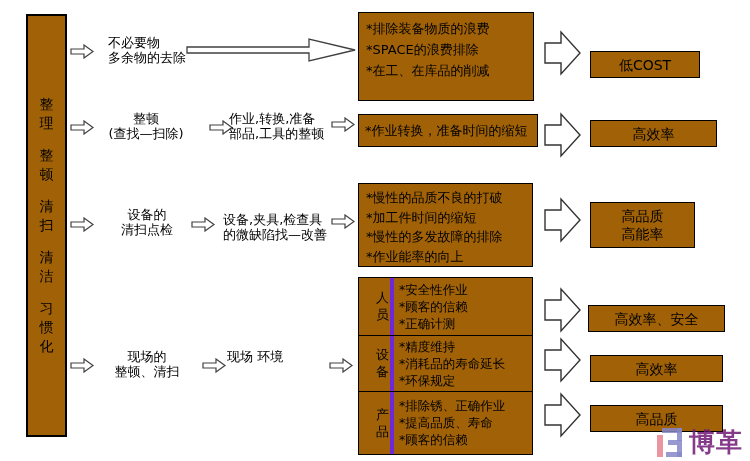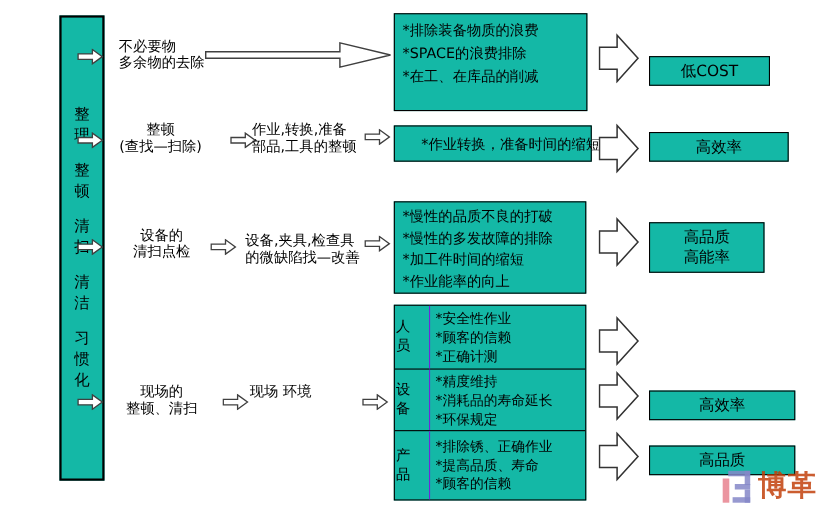--- a/index.html
+++ b/index.html
@@ -1,37 +1,37 @@
 <!DOCTYPE html>
 <html><head>
 <meta charset="utf-8">
 <style>
   html,body{margin:0;padding:0;background:#fff;}
   .canvas{position:relative;width:750px;height:461px;background:#fff;overflow:hidden;
           font-family:"DejaVu Sans",sans-serif;color:#000;}
   .abs{position:absolute;box-sizing:border-box;}
-  .box{border:1.5px solid #000;background:#14b8a6;}
+  .box{border:1.5px solid #000;background:#a16207;}
   .lines div{white-space:nowrap;}
   .txt{font-size:13px;line-height:15px;}
   .ctr{text-align:center;}
   
-  .leftcol{display:flex;flex-direction:column;align-items:center;justify-content:center;gap:13px;margin-left:28px;}
+  .leftcol{display:flex;flex-direction:column;align-items:center;justify-content:center;gap:13px;}
   .vword{width:16px;word-break:break-all;line-height:19px;font-size:14px;text-align:center;}
   
   .detail{padding:5px 7px;font-size:13px;line-height:21px;}
   .detail div{white-space:nowrap;}
   
-  .oneline{display:flex;align-items:center;padding-left:24px;font-size:13px;white-space:nowrap;}
+  .oneline{display:flex;align-items:center;padding-left:6px;font-size:13px;white-space:nowrap;}
   
   .outcome{display:flex;flex-direction:column;align-items:center;justify-content:center;
            font-size:14px;line-height:18px;}
   
   .trow{display:flex;border-bottom:1px solid #000;}
   .trow:last-child{border-bottom:none;}
-  .th{width:31px;border-right:1px solid #6d28d9;display:flex;align-items:center;justify-content:flex-start;flex:none;}
+  .th{width:31px;border-right:4px solid #6d28d9;display:flex;align-items:center;justify-content:flex-end;flex:none;}
   .thword{width:15px;word-break:break-all;font-size:13px;line-height:17px;text-align:center;}
   .td{flex:1;display:flex;flex-direction:column;justify-content:center;padding:2px 5px;
       font-size:12.5px;line-height:17px;}
   .td div{white-space:nowrap;}
   svg{display:block;}
   .logo{display:flex;align-items:flex-start;gap:3px;}
   .logotext{font-size:26px;font-weight:bold;letter-spacing:1px;line-height:30px;opacity:.85;}
 </style>
 </head>
 <body>
@@ -127,22 +127,22 @@
     <div>设备,夹具,检查具</div>
     <div>的微缺陷找—改善</div>
   </div>
   <div class="abs" style="left:331px;top:214px;">
     <svg width="25" height="15" viewBox="0 0 25 15">
         <polygon points="1,5 14,5 14,1 23,7.5 14,14 14,10 1,10" fill="#fff" stroke="#404040" stroke-width="1.2"></polygon>
       </svg>
   </div>
   <div class="abs box detail" style="left:358px;top:183px;width:175px;height:84px;line-height:19.5px;padding-top:4px;">
     <div>*慢性的品质不良的打破</div>
+    <div>*加工件时间的缩短</div>
     <div>*慢性的多发故障的排除</div>
-    <div>*加工件时间的缩短</div>
     <div>*作业能率的向上</div>
   </div>
   <div class="abs" style="left:544px;top:197px;">
     <svg width="38" height="46" viewBox="0 0 38 46">
         <polygon points="1,13 17,13 17,2 36,23 17,44 17,33 1,33" fill="#fff" stroke="#333" stroke-width="1.4"></polygon>
       </svg>
   </div>
   <div class="abs box outcome" style="left:590px;top:202px;width:105px;height:46px;">
     <div>高品质</div>
     <div>高能率</div>
@@ -201,20 +201,23 @@
         <div>*提高品质、寿命</div>
         <div>*顾客的信赖</div>
       </div>
     </div>
   </div>
 
   <div class="abs" style="left:544px;top:287px;">
     <svg width="38" height="46" viewBox="0 0 38 46">
         <polygon points="1,13 17,13 17,2 36,23 17,44 17,33 1,33" fill="#fff" stroke="#333" stroke-width="1.4"></polygon>
       </svg>
+  </div>
+  <div class="abs box outcome" style="left:588px;top:305px;width:137px;height:27px;">
+    <div>高效率、安全</div>
   </div>
 
   <div class="abs" style="left:544px;top:337px;">
     <svg width="38" height="46" viewBox="0 0 38 46">
         <polygon points="1,13 17,13 17,2 36,23 17,44 17,33 1,33" fill="#fff" stroke="#333" stroke-width="1.4"></polygon>
       </svg>
   </div>
   <div class="abs box outcome" style="left:590px;top:355px;width:133px;height:27px;">
     <div>高效率</div>
   </div>
@@ -230,16 +233,16 @@
 
   <div class="abs logo" style="left:656px;top:427px;">
     <svg width="30" height="31" viewBox="0 0 30 31">
       <rect x="6" y="1" width="20" height="5" fill="#8587c8" opacity=".85"></rect>
       <rect x="21" y="1" width="5" height="13" fill="#8587c8" opacity=".85"></rect>
       <rect x="12" y="13" width="14" height="5" fill="#8587c8" opacity=".85"></rect>
       <rect x="21" y="18" width="5" height="12" fill="#8587c8" opacity=".85"></rect>
       <rect x="10" y="25" width="16" height="5" fill="#8587c8" opacity=".85"></rect>
       <rect x="1" y="8" width="6" height="22" fill="#e8838f" opacity=".85"></rect>
     </svg>
-    <span class="logotext" style="color:#c2410c;">博革</span>
+    <span class="logotext" style="color:#701a75;">博革</span>
   </div>
 
 </div>
 
 </body></html>

